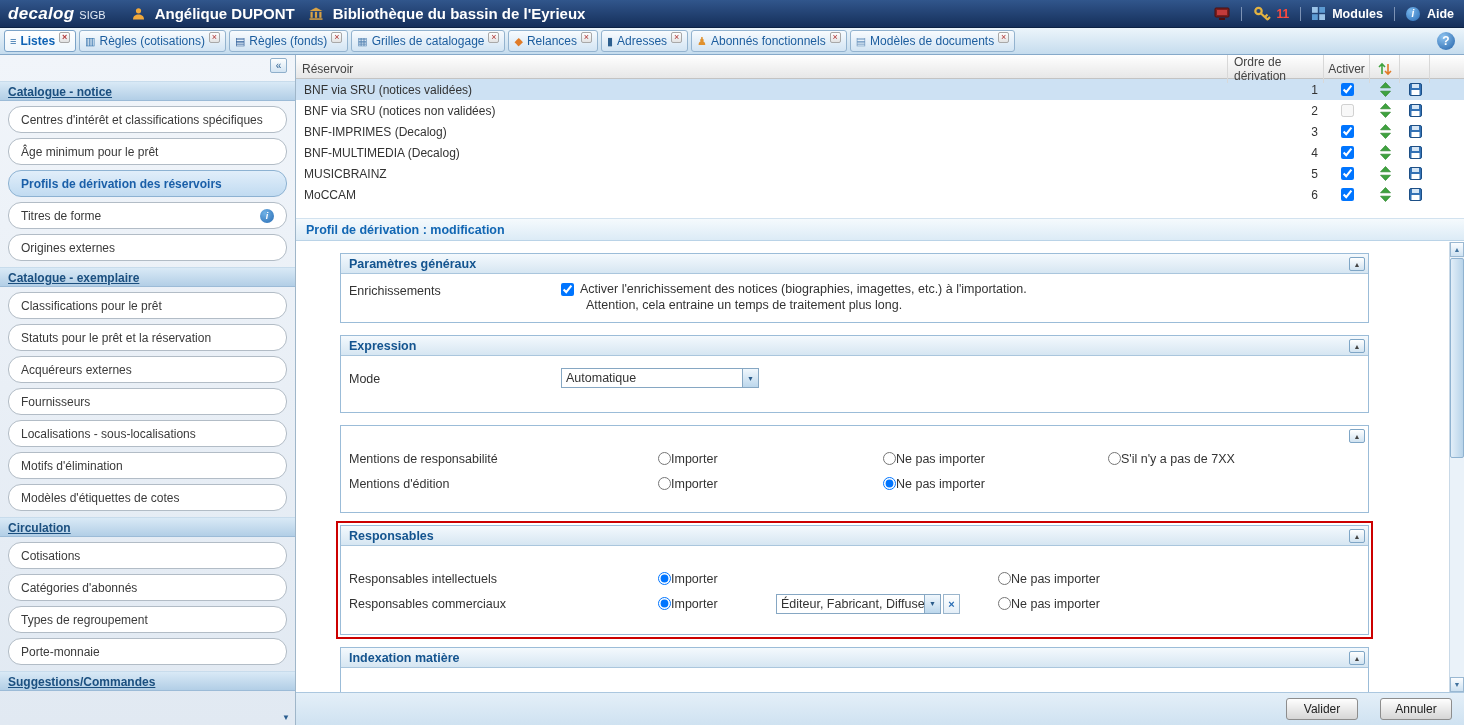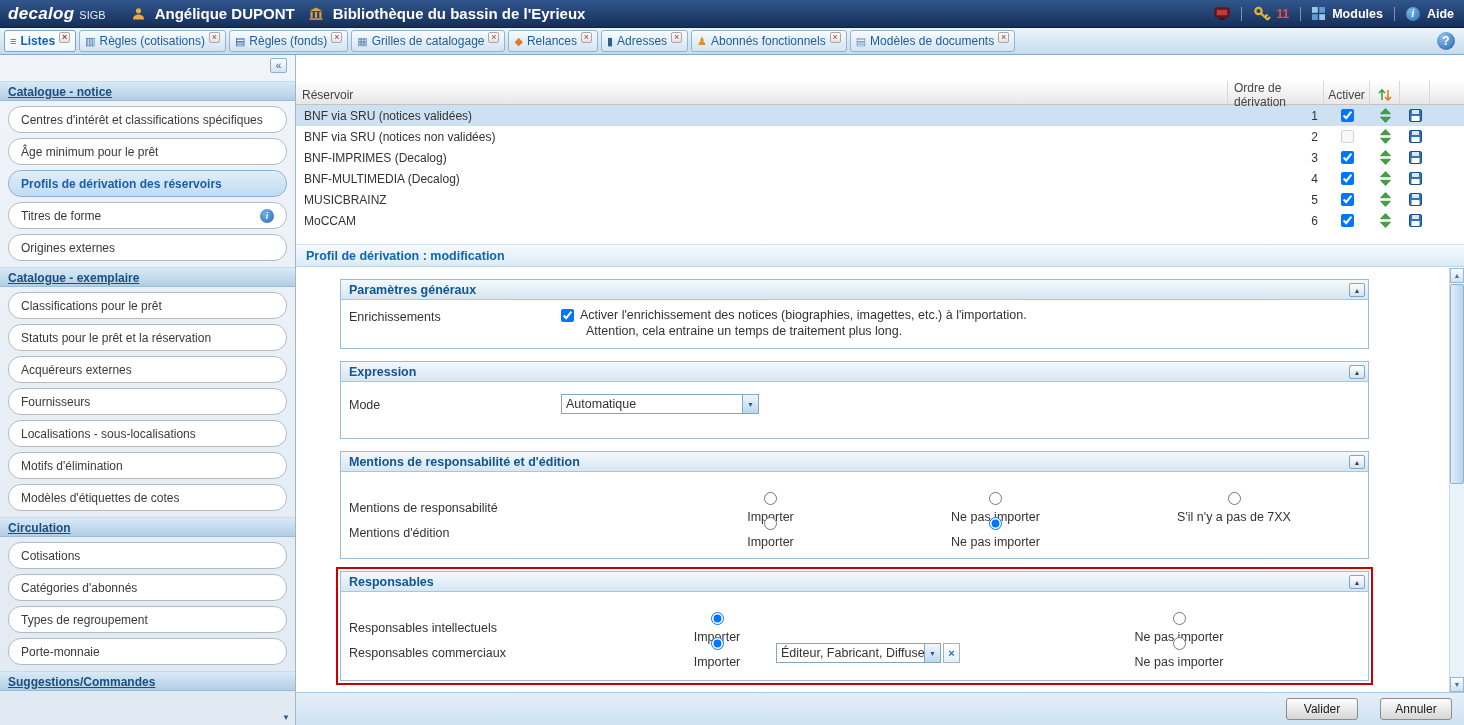--- a/index.html
+++ b/index.html
@@ -51,21 +51,21 @@
   .side-item { height:27px; margin:5px 8px 0; background:#fff; border:1px solid #b2bcc6; border-radius:13px;
     display:flex; align-items:center; padding:0 12px; font-size:12px; color:#3a3a3a;
     white-space:nowrap; overflow:hidden; cursor:default; }
   .side-item.selected { background:linear-gradient(#e1eefa,#c1dbf1); border-color:#8db2d2; color:#1a5fa8; font-weight:bold; }
   .side-info { margin-left:auto; flex:none; width:14px; height:14px; border-radius:50%;
     background:radial-gradient(circle at 35% 30%, #6fb1e6, #2a6db4); color:#fff; font-size:9px;
     font-weight:bold; font-style:italic; text-align:center; line-height:14px; }
   .side-scroll-down { position:absolute; bottom:3px; right:5px; color:#2a5d8f; font-size:8px; }
 
   
-  .main { position:absolute; left:296px; top:55px; right:0; bottom:0; background:#fff;margin-top:26px; }
+  .main { position:absolute; left:296px; top:55px; right:0; bottom:0; background:#fff; }
 
   .res-header, .res-row { display:grid; grid-template-columns:1fr 96px 46px 30px 30px 34px; align-items:center; }
   .res-header { height:24px; background:linear-gradient(#ffffff,#e7e7e7); border-bottom:1px solid #c3c3c3; color:#444; }
   .res-header > div { height:100%; display:flex; align-items:center; padding:0 6px; border-right:1px solid #d8d8d8; }
   .res-header > div:last-child { border-right:none; }
   .res-row { height:21px; background:#fff; }
   .res-row.selected { background:#cde1f3; }
   .cell-name { padding-left:8px; overflow:hidden; white-space:nowrap; }
   .cell-order { text-align:right; padding-right:6px; }
   .h-order { justify-content:flex-end; }
@@ -102,21 +102,21 @@
   .dd-clear { width:17px; height:20px; margin-left:2px; background:linear-gradient(#ffffff,#e4eef7);
     border:1px solid #9ab5cc; color:#2a6db4; font-size:11px; font-weight:bold;
     display:inline-flex; align-items:center; justify-content:center; }
   .dd-exp .dd-value { width:181px; }
   .dd-resp .dd-value { width:148px; }
 
   .pb-mentions { padding:20px 8px 16px; }
   .mention-row { display:grid; grid-template-columns:309px 225px 225px 1fr; height:25px; align-items:center; font-size:12.5px; }
   .pb-resp { padding:20px 8px 18px; }
   .resp-row { display:grid; grid-template-columns:309px 118px 222px 1fr; height:25px; align-items:center; font-size:12.5px; }
-  .radio-opt { display:flex; align-items:center; gap:5px; white-space:nowrap;flex-direction:column; }
+  .radio-opt { display:flex; align-items:center; white-space:nowrap; }
   .radio-opt input { margin:0; }
 
   .pb-stubs { padding:14px 8px 40px; display:flex; gap:32px; }
 
   .footer { position:absolute; left:0; right:0; bottom:0; height:33px;
     background:linear-gradient(#e4eff8,#cfe2f1); border-top:1px solid #abc7df;
     display:flex; justify-content:flex-end; align-items:center; gap:22px; padding-right:12px; }
   .btn { width:72px; height:22px; background:linear-gradient(#fefefe,#d6d6d6); border:1px solid #8d8d8d;
     border-radius:3px; font-size:12px; color:#222; font-family:inherit; }
 
@@ -482,23 +482,20 @@
         <div class="pb-expression">
           <div class="form-label">Mode</div>
           <span class="dropdown dd-exp">
             <span class="dd-value">Automatique</span>
             <span class="dd-btn">▼</span>
           </span>
         </div>
       </section>
 
       <section class="panel">
-        <div class="panel-header">
-          <span>Mentions de responsabilité et d'édition</span>
-        </div>
         <span class="panel-collapse">▲</span>
         <div class="pb-mentions">
           <div class="mention-row">
             <div>Mentions de responsabilité</div>
             <label class="radio-opt">
               <input type="radio" name="mr1" style="">
               <span>Importer</span>
             </label>
             <label class="radio-opt">
               <input type="radio" name="mr1" style="">

